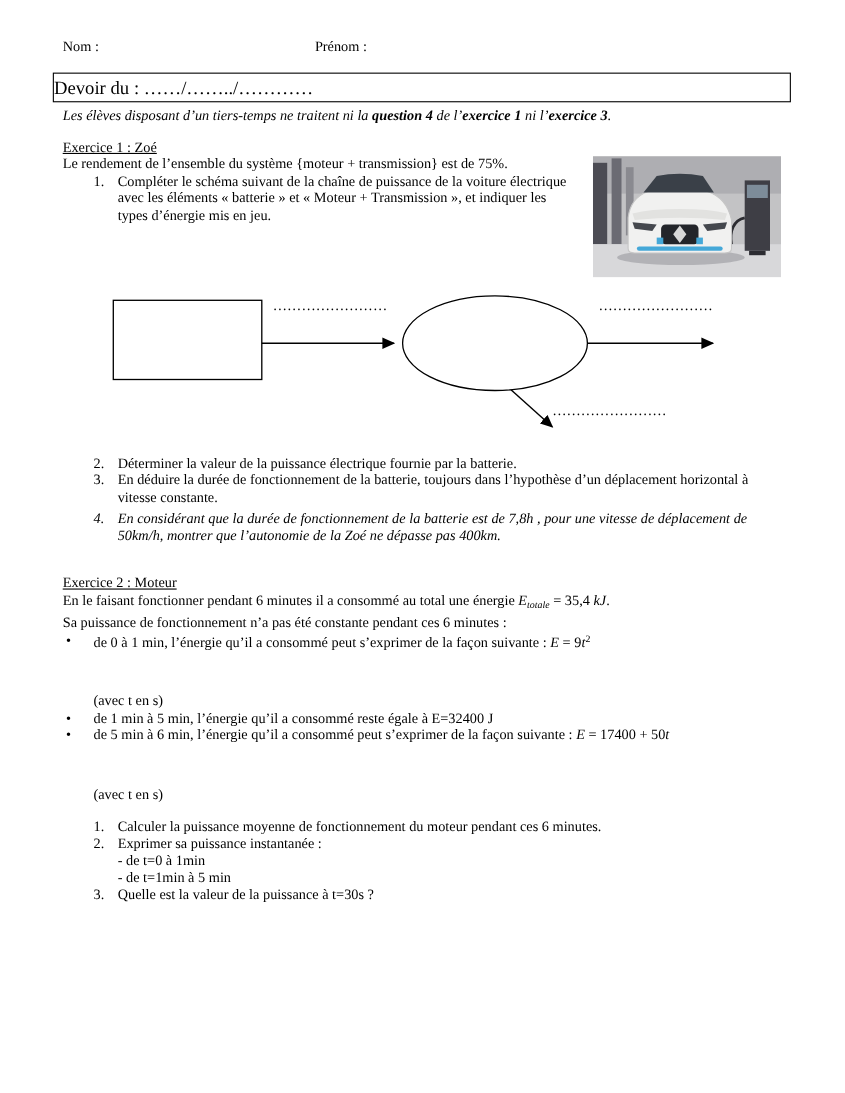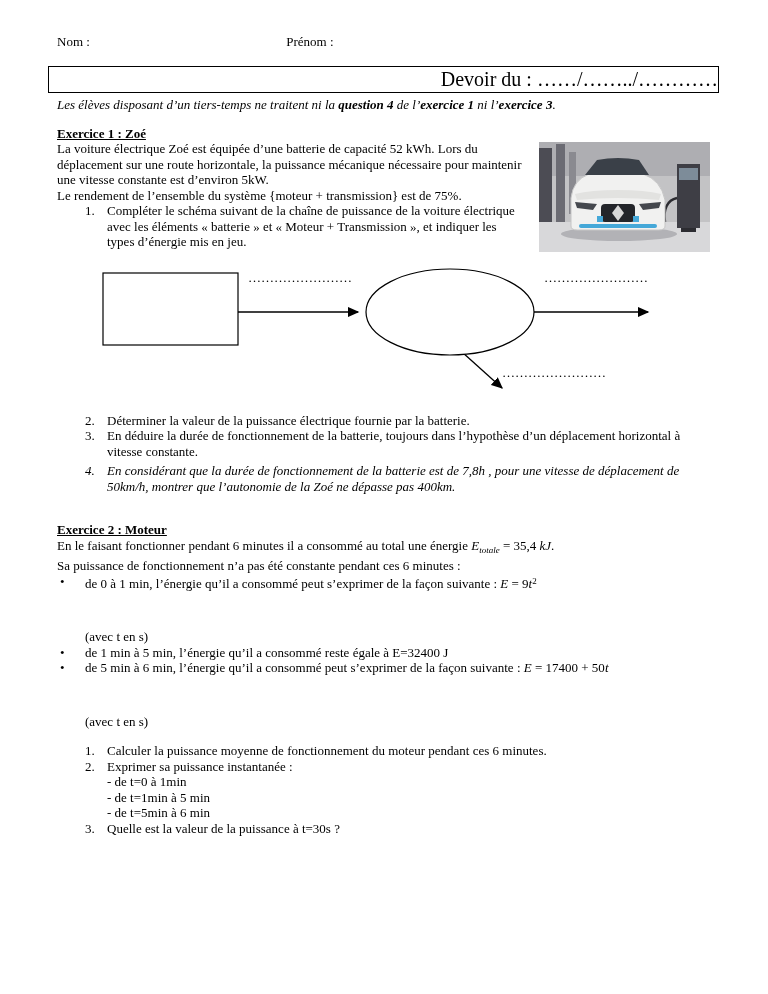--- a/index.html
+++ b/index.html
@@ -10,27 +10,27 @@
     overflow: hidden;
   }
   .page { padding: 34px 58px 0 57px; position: relative; }
 
   .header-row { height: 16px; }
   .nom { display: inline-block; width: 226px; }
 
   .title-box {
     border: 1px solid #000;
     margin: 16px -9px 0 -9px;
-    text-align: right;
-    font-size: 20px; line-height: 25px; height: 25px;
+    text-align: left;
+    font-size: 17px; line-height: 25px; height: 25px;
   }
 
   .notice { margin-top: 4px; font-style: italic; }
 
-  .ex-heading { margin-top: 13px; font-weight: bold; text-decoration: underline; }
+  .ex-heading { margin-top: 13px; font-weight: normal; text-decoration: underline; }
 
   .ex1-cols { display: flex; gap: 14px; }
   .ex1-left { width: 468px; flex: none; }
   .ex1-photo { width: 171px; height: 110px; flex: none; margin-top: 1px; }
 
   .li { display: flex; margin-left: 28px; }
   .li .num { width: 22px; flex: none; }
   .li .txt { flex: 1; }
   .italic { font-style: italic; }
 
@@ -65,21 +65,20 @@
   <div class="title-box">
     <span>Devoir du : ……/……../…………</span>
   </div>
 
   <div class="notice"><span>Les élèves disposant d’un tiers-temps ne traitent ni la </span><span style="font-weight: bold;">question 4</span><span> de l’</span><span style="font-weight: bold;">exercice 1</span><span> ni l’</span><span style="font-weight: bold;">exercice 3</span><span>.</span></div>
 
   <div class="ex-heading">Exercice 1 : Zoé</div>
 
   <div class="ex1-cols">
     <div class="ex1-left">
-      <div>La voiture électrique Zoé est équipée d’une batterie de capacité 52 kWh. Lors du déplacement sur une route horizontale, la puissance mécanique nécessaire pour maintenir une vitesse constante est d’environ 5kW.</div>
       <div>Le rendement de l’ensemble du système {moteur + transmission} est de 75%.</div>
       <div class="li">
         <span class="num">1.</span>
         <span class="txt">Compléter le schéma suivant de la chaîne de puissance de la voiture électrique avec les éléments « batterie » et « Moteur + Transmission », et indiquer les types d’énergie mis en jeu.</span>
       </div>
     </div>
 
     <svg class="ex1-photo" viewBox="0 0 171 110" role="img">
       <rect x="0" y="0" width="171" height="110" fill="#c3c3c5"></rect>
       <rect x="0" y="0" width="171" height="34" fill="#aeaeb2"></rect>
@@ -169,19 +168,18 @@
   <div class="li mt14">
     <span class="num">1.</span>
     <span class="txt">Calculer la puissance moyenne de fonctionnement du moteur pendant ces 6 minutes.</span>
   </div>
   <div class="li">
     <span class="num">2.</span>
     <span class="txt">Exprimer sa puissance instantanée :</span>
   </div>
   <div class="subline">- de t=0 à 1min</div>
   <div class="subline">- de t=1min à 5 min</div>
-  <div class="subline">- de t=5min à 6 min</div>
   <div class="li">
     <span class="num">3.</span>
     <span class="txt">Quelle est la valeur de la puissance à t=30s ?</span>
   </div>
 
 </div>
 
 </body></html>

